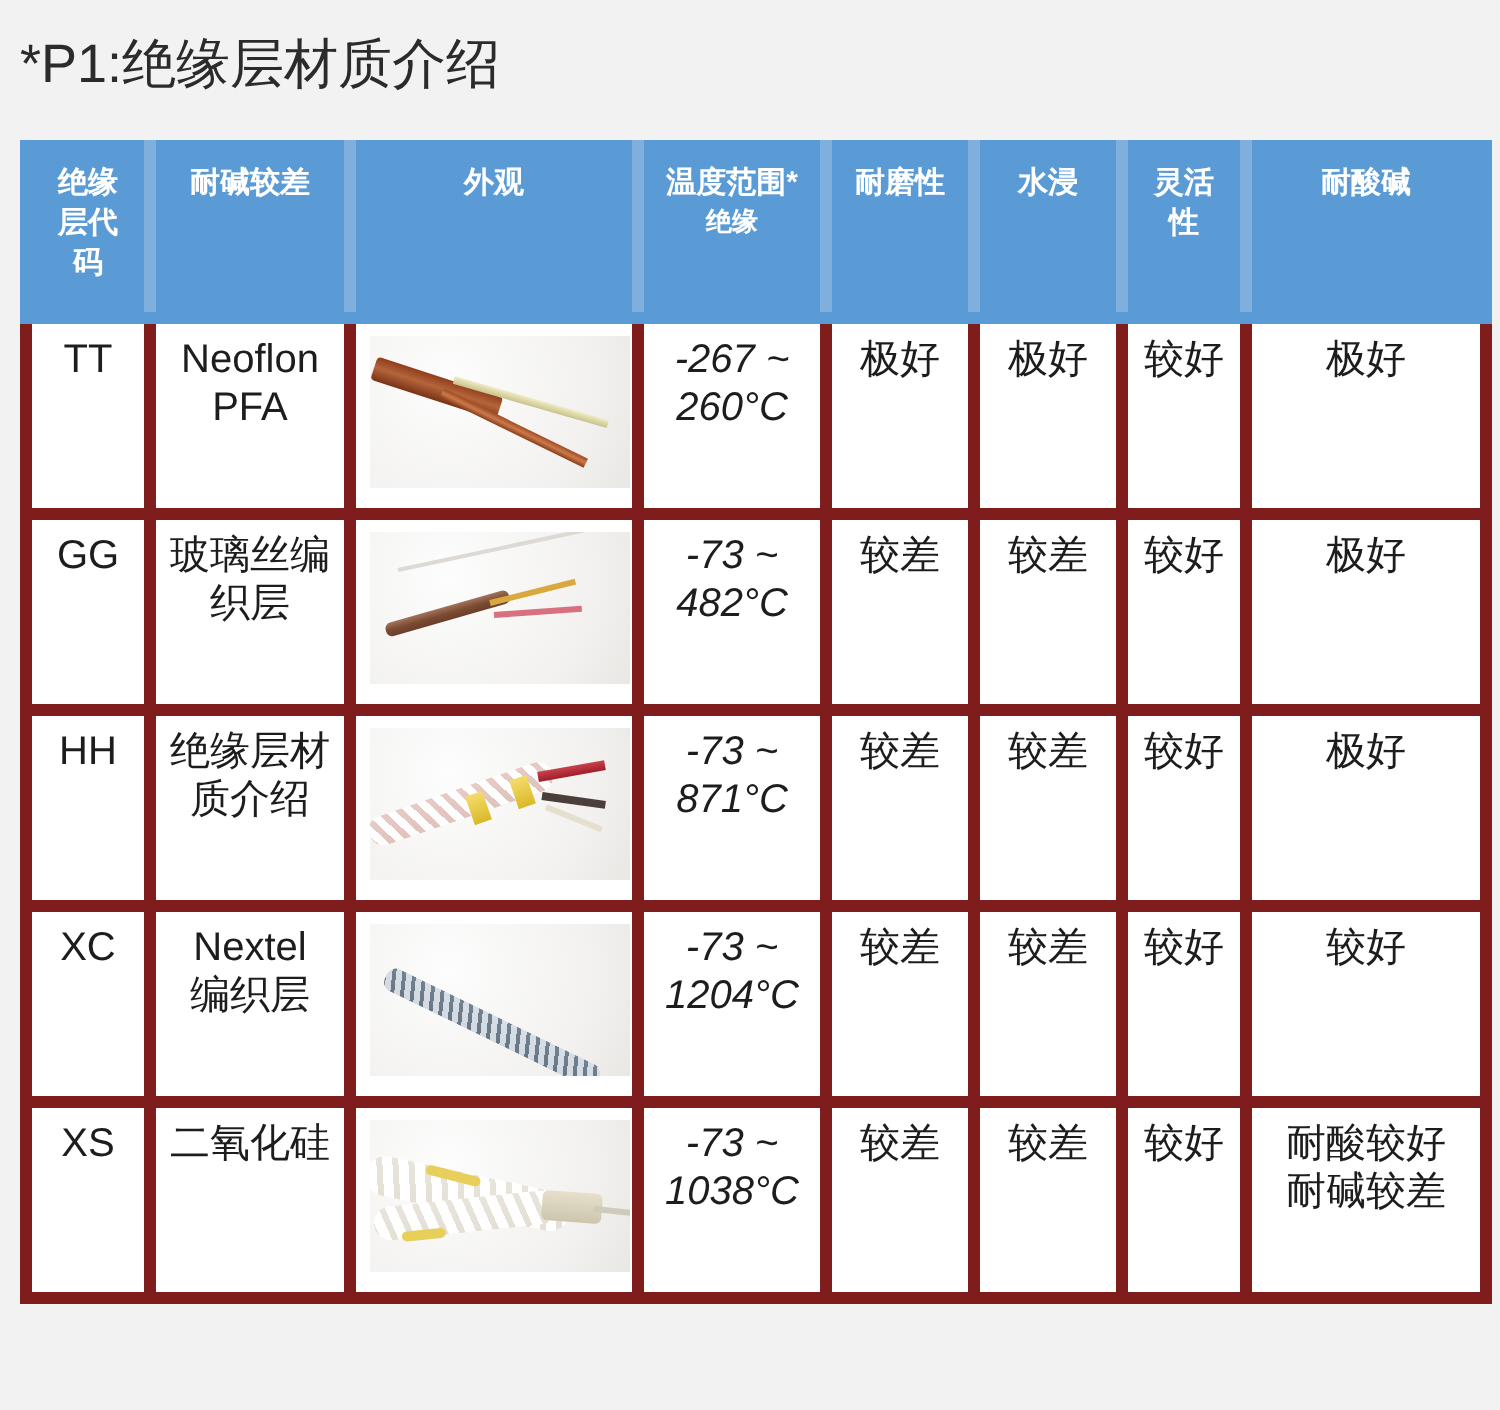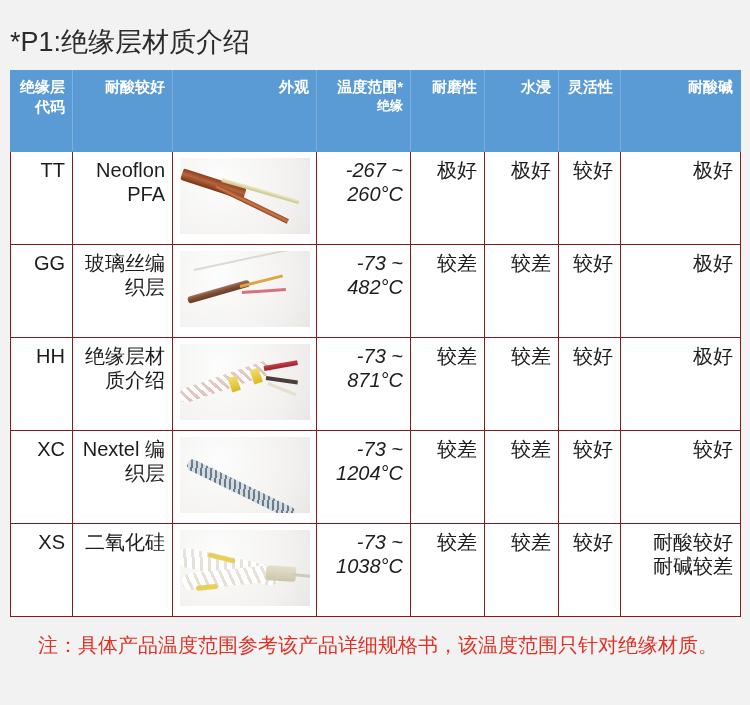--- a/index.html
+++ b/index.html
@@ -16,44 +16,44 @@
   }
   #page {
     position: relative;
     width: 750px;
     height: 705px;
   }
   
   #page-title {
     position: absolute;
     left: 10px;
-    top: 24px;
+    top: 14px;
     font-size: 27px;
     line-height: 36px;
     color: #2b2b2b;
     font-weight: 400;
     letter-spacing: 0px;
     white-space: nowrap;
   }
   
   #material-table {
     position: absolute;
     left: 10px;
     top: 70px;
     width: 730px;
     border-collapse: collapse;
     background: #ffffff;
     table-layout: fixed;
   }
   #material-table th,
   #material-table td {
-    border: 1px solid #7f1d1d;
+    border: 6px solid #7f1d1d;
     vertical-align: top;
     padding: 6px 7px 4px 7px;
-    text-align: right;
+    text-align: center;
   }
   #material-table thead th {
     background: #5b9bd5;
     color: #ffffff;
     font-weight: bold;
     font-size: 15px;
     line-height: 20px;
     height: 70px;
     border-color: #7fb0dd;
     border-top-color: #5b9bd5;
@@ -280,21 +280,21 @@
         <col class="col-look">
         <col class="col-temp">
       <col class="col-abr">
         <col class="col-water">
         <col class="col-flex">
         <col class="col-acid">
     </colgroup>
     <thead>
       <tr>
         <th>绝缘层代码</th>
-        <th>耐酸较好</th>
+        <th>耐碱较差</th>
         <th>外观</th>
         <th><span>温度范围*</span><span class="hdr-sub">绝缘</span></th>
         <th>耐磨性</th>
         <th>水浸</th>
         <th>灵活性</th>
         <th>耐酸碱</th>
       </tr>
     </thead>
     <tbody>
 
@@ -389,15 +389,14 @@
         <td class="cell-temp">-73 ~ 1038°C</td>
         <td>较差</td>
         <td>较差</td>
         <td>较好</td>
         <td class="cell-acid">耐酸较好 耐碱较差</td>
       </tr>
 
     </tbody>
   </table>
 
-  <div id="table-note">注：具体产品温度范围参考该产品详细规格书，该温度范围只针对绝缘材质。</div>
 
 </div>
 
 </body></html>

